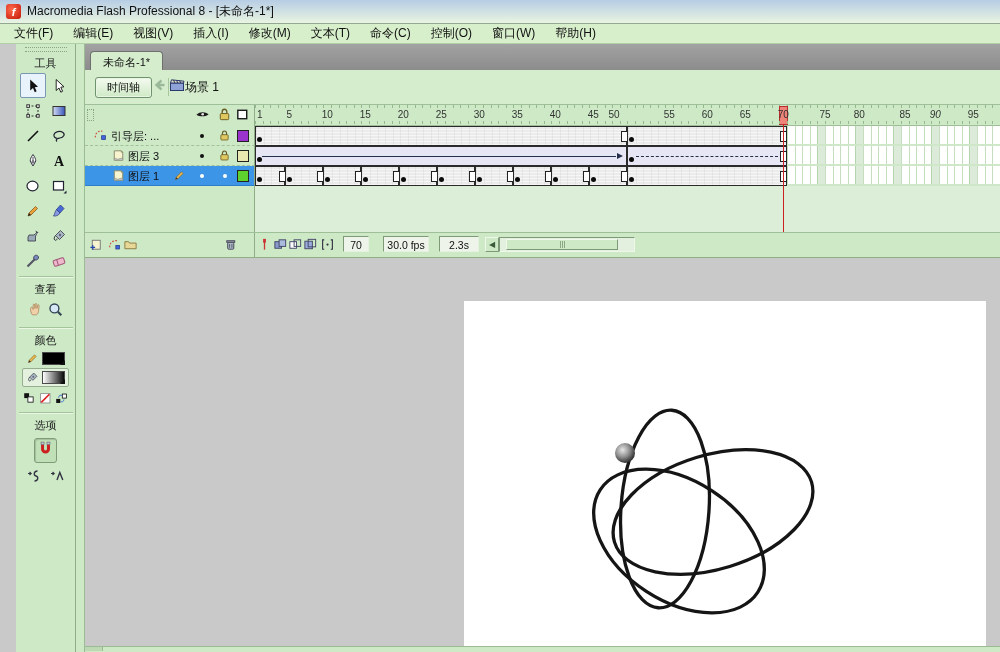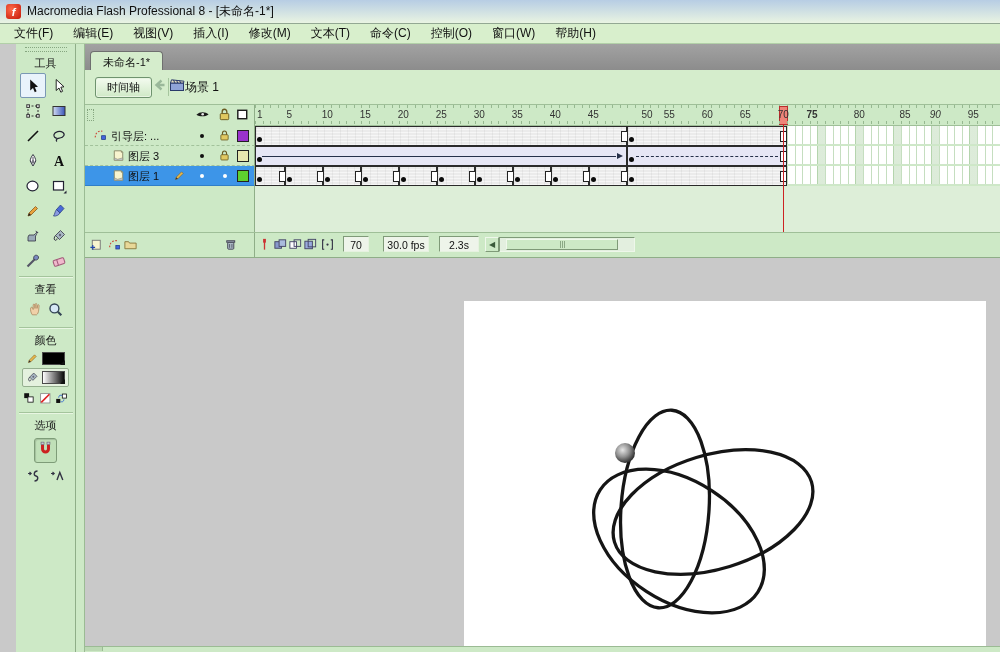--- a/index.html
+++ b/index.html
@@ -402,26 +402,26 @@
             <span class="ruler-num" style="left: 2px; transform: none;">1</span>
             <span class="ruler-num" style="left: 34.2px;">5</span>
             <span class="ruler-num" style="left: 72.2px;">10</span>
             <span class="ruler-num" style="left: 110.2px;">15</span>
             <span class="ruler-num" style="left: 148.2px;">20</span>
             <span class="ruler-num" style="left: 186.2px;">25</span>
             <span class="ruler-num" style="left: 224.2px;">30</span>
             <span class="ruler-num" style="left: 262.2px;">35</span>
             <span class="ruler-num" style="left: 300.2px;">40</span>
             <span class="ruler-num" style="left: 338.2px;">45</span>
-            <span class="ruler-num" style="left: 392px; text-align: center;">50</span>
+            <span class="ruler-num" style="left: 359px; text-align: center;">50</span>
             <span class="ruler-num" style="left: 414.2px;">55</span>
             <span class="ruler-num" style="left: 452.2px;">60</span>
             <span class="ruler-num" style="left: 490.2px;">65</span>
             <span class="ruler-num" style="left: 528.2px;">70</span>
-            <span class="ruler-num" style="left: 557px; font-weight: bold;">75</span>
+            <span class="ruler-num" style="left: 570px;">75</span>
             <span class="ruler-num" style="left: 604.2px;">80</span>
             <span class="ruler-num" style="left: 650px;">85</span>
             <span class="ruler-num" style="left: 680.2px; font-style: italic;">90</span>
             <span class="ruler-num" style="left: 718.2px;">95</span>
             <span class="ruler-num" style="left: 756.2px;">100</span>
           </div>
       </div>
 
       <div id="tl-body">
           <div class="tl-row">

